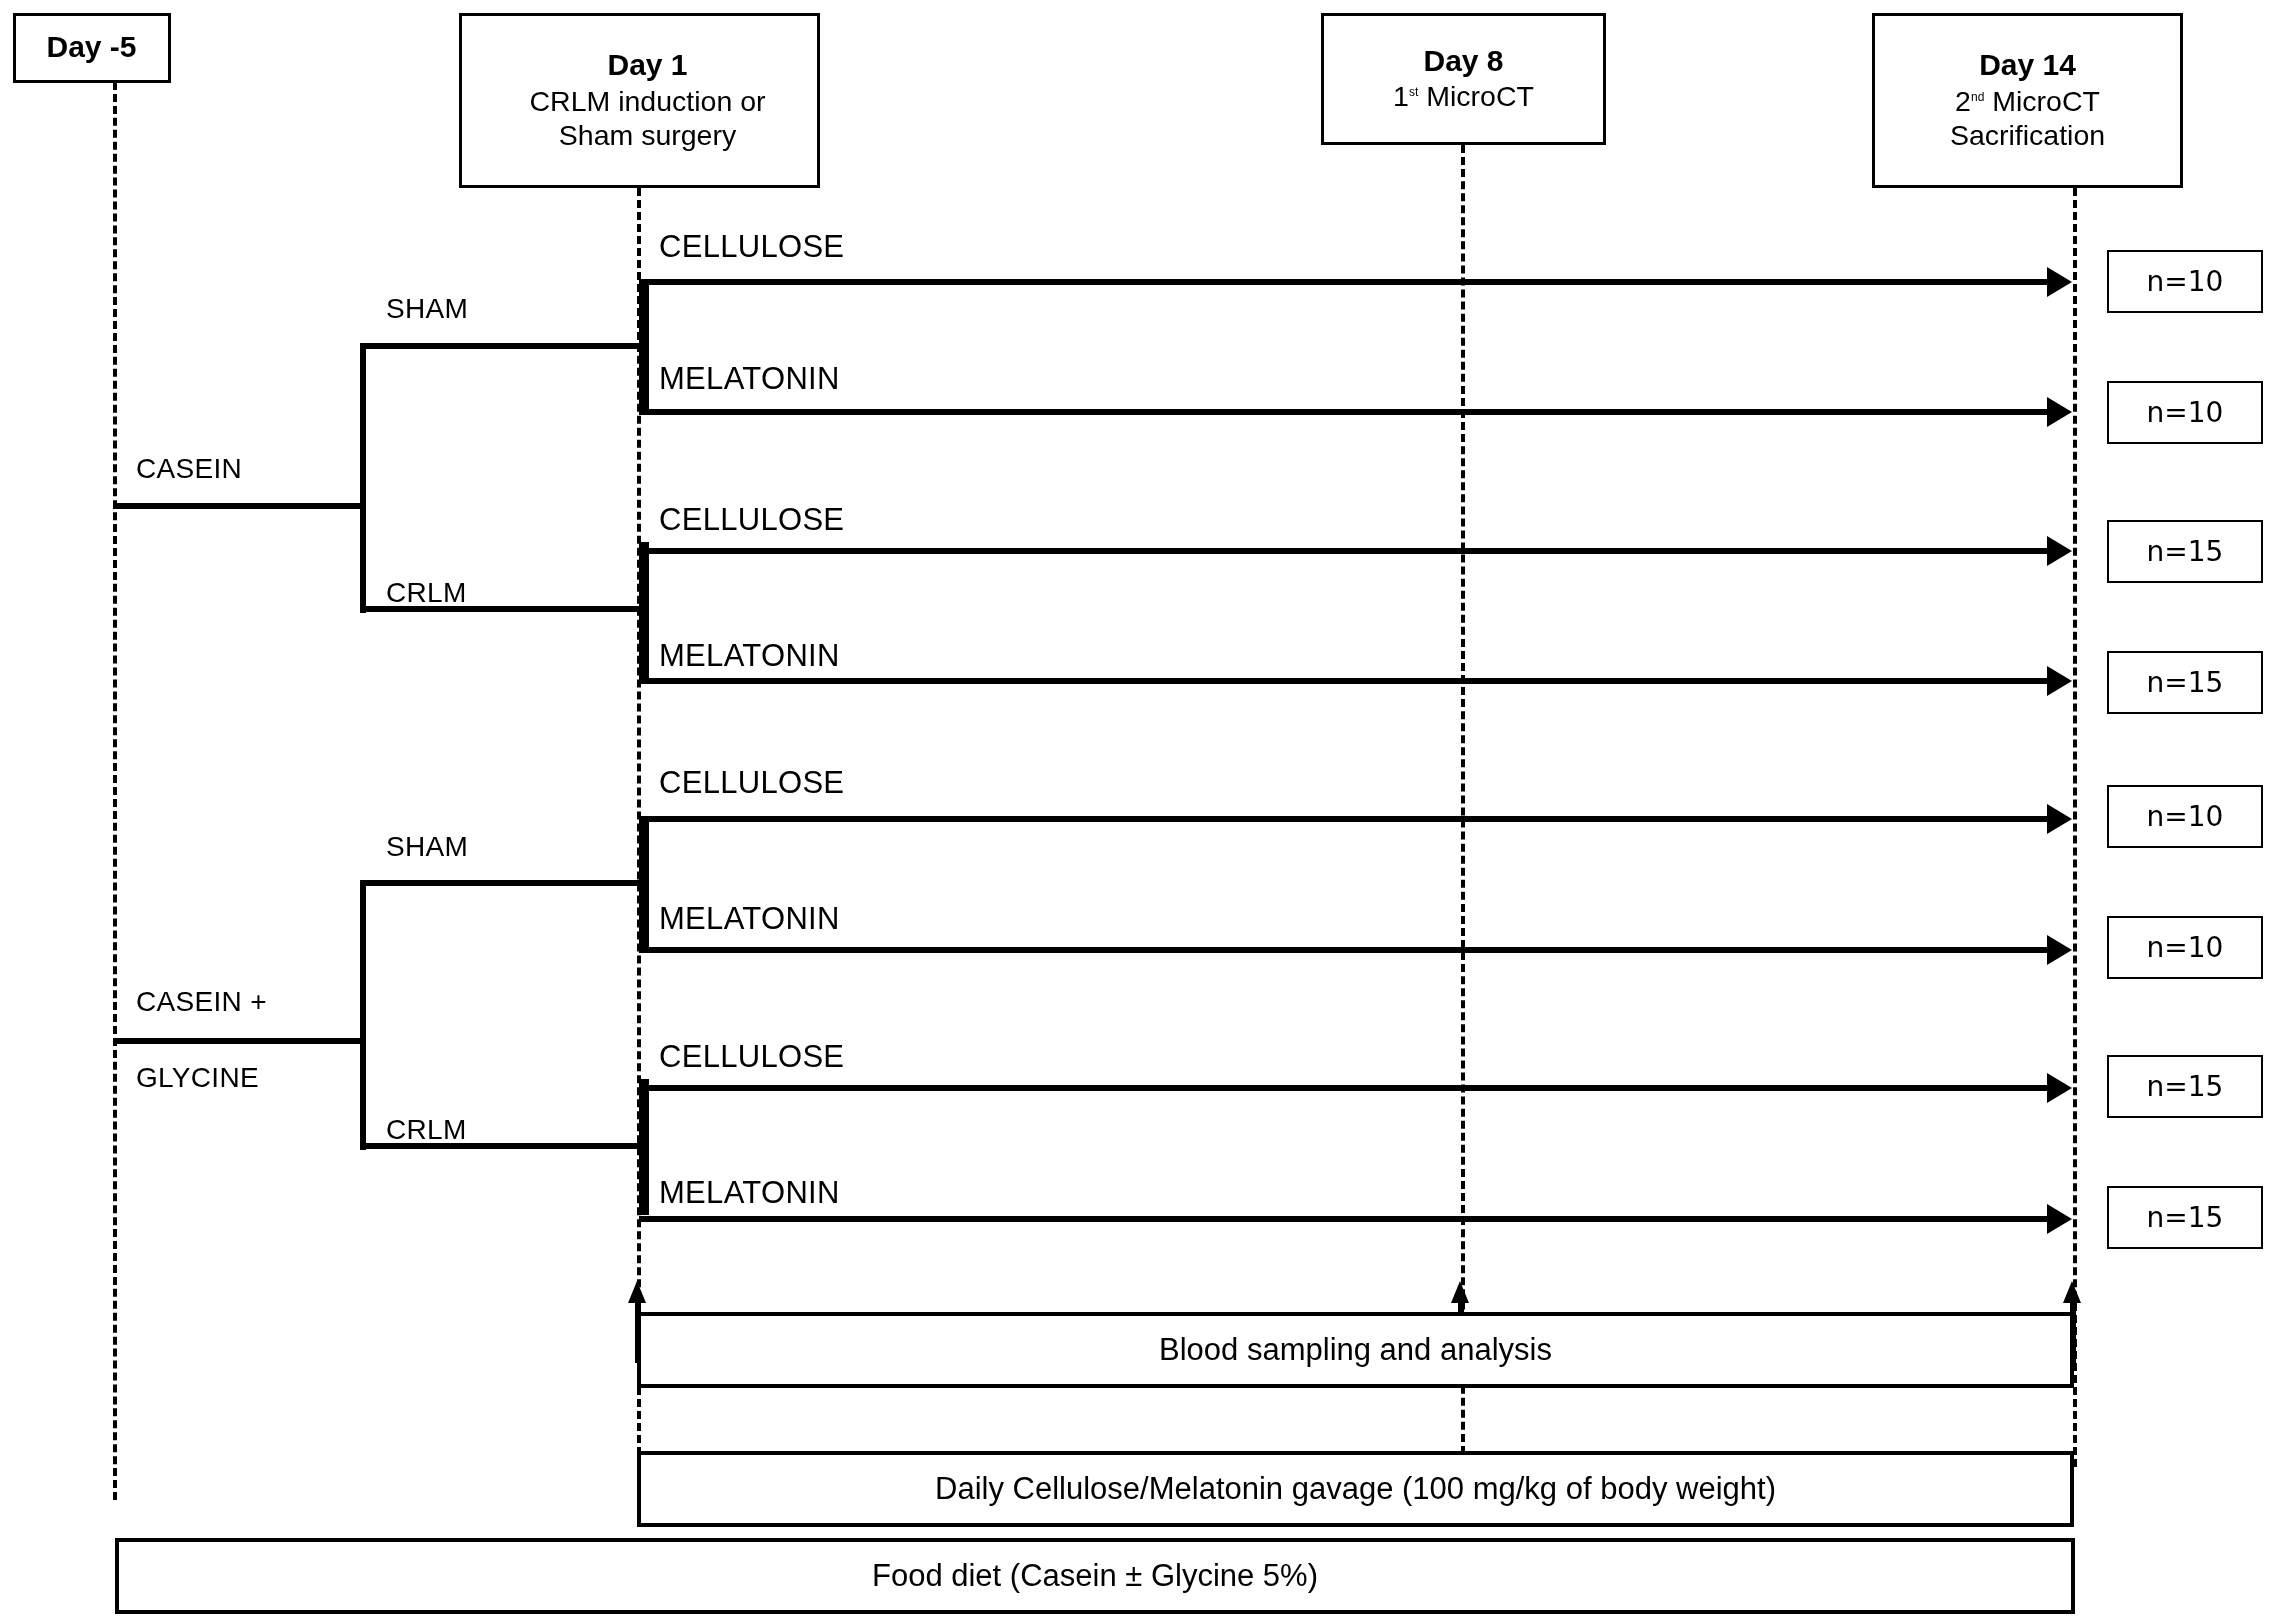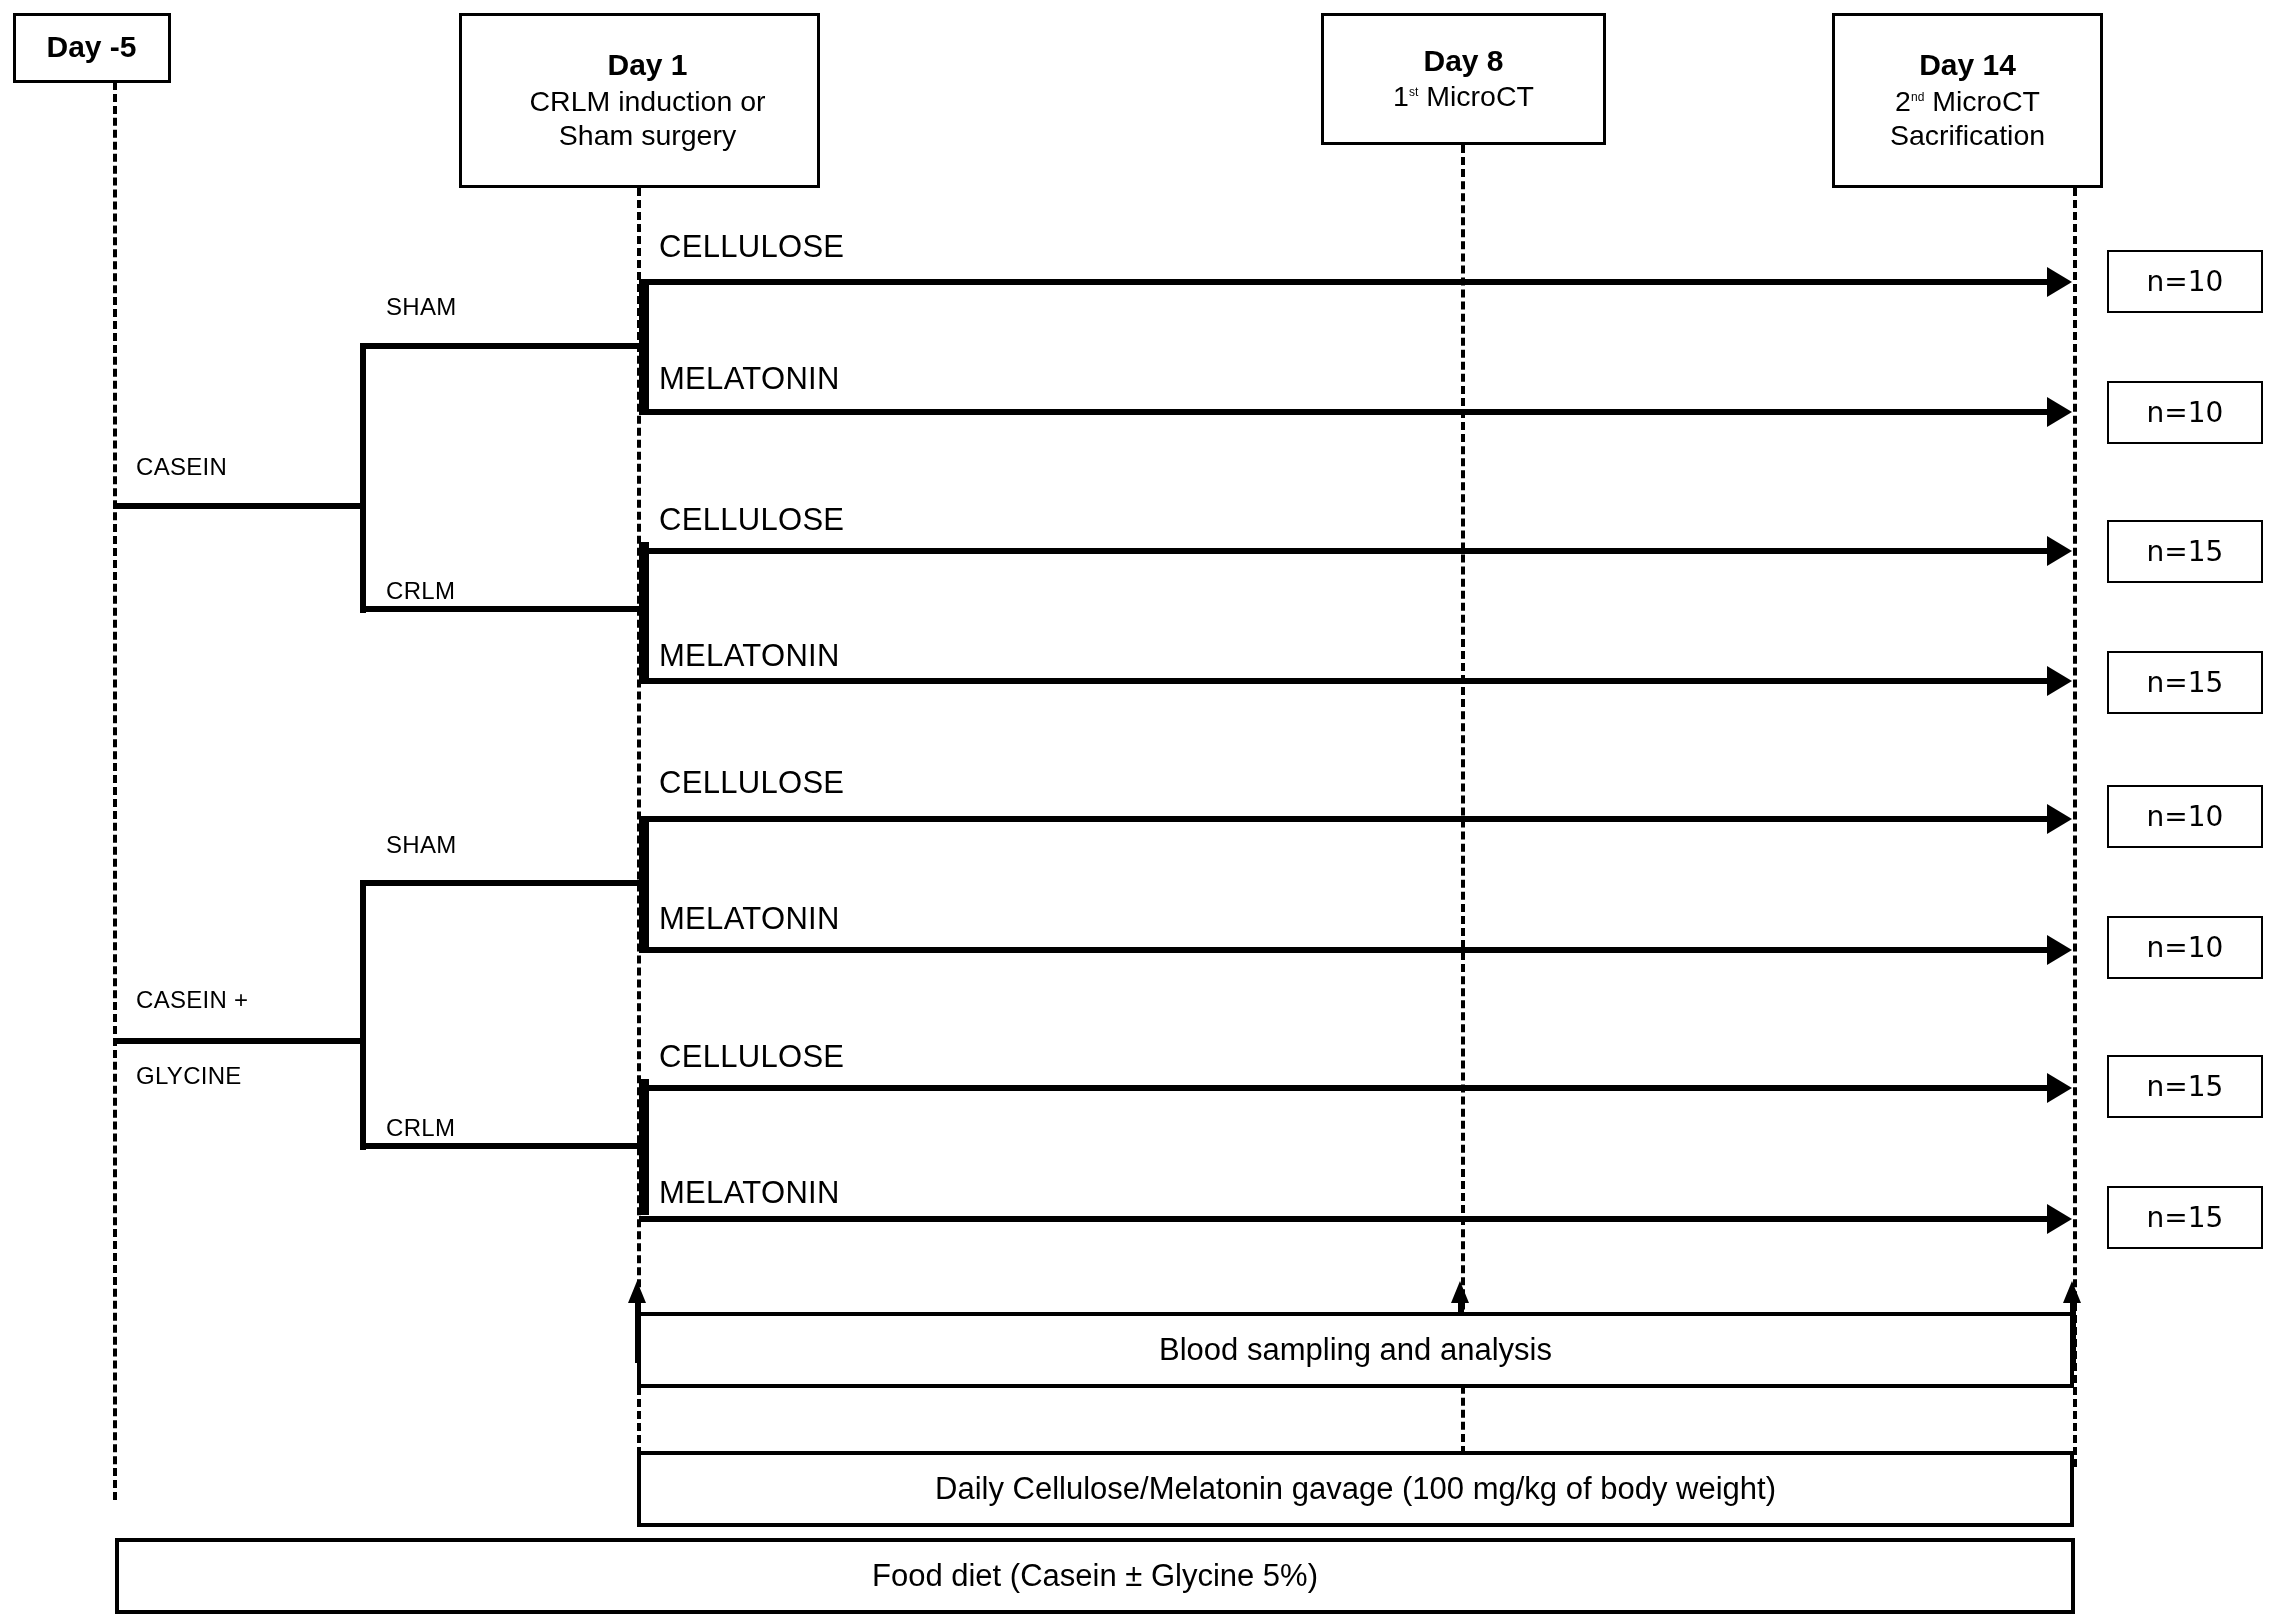--- a/index.html
+++ b/index.html
@@ -38,21 +38,21 @@
     border-left:4.2px dashed #000;
   }
 
   
   .hline{position:absolute;background:#000;}
   .vline{position:absolute;background:#000;}
 
   
   .tlabel{
     position:absolute;
-    font-size:24px;
+    font-size:28px;
     white-space:nowrap;
     letter-spacing:0.3px;
   }
 
   
   .arrow-row{position:absolute;height:0;}
   .arrow-row .shaft{
     position:absolute;
     left:0;top:0;
     height:5.6px;
@@ -126,21 +126,21 @@
     <div class="day-title">Day 1</div>
     <div class="day-sub">CRLM induction or</div>
     <div class="day-sub">Sham surgery</div>
   </div>
 
   <div class="day-box" style="left:1321px;top:12.5px;width:285px;height:132px;">
     <div class="day-title">Day 8</div>
     <div class="day-sub">1<sup>st</sup> MicroCT</div>
   </div>
 
-  <div class="day-box" style="left:1832px;top:12.5px;width:271px;height:175px;">
+  <div class="day-box" style="left:1872px;top:12.5px;width:311px;height:175px;">
     <div class="day-title">Day 14</div>
     <div class="day-sub">2<sup>nd</sup> MicroCT</div>
     <div class="day-sub">Sacrification</div>
   </div>
 
   <div class="tl" style="left:113px;top:82px;height:1418px;"></div>
   <div class="tl" style="left:637px;top:188px;height:1279px;"></div>
   <div class="tl" style="left:1461px;top:145px;height:1321px;"></div>
   <div class="tl" style="left:2073px;top:188px;height:1279px;"></div>
 

